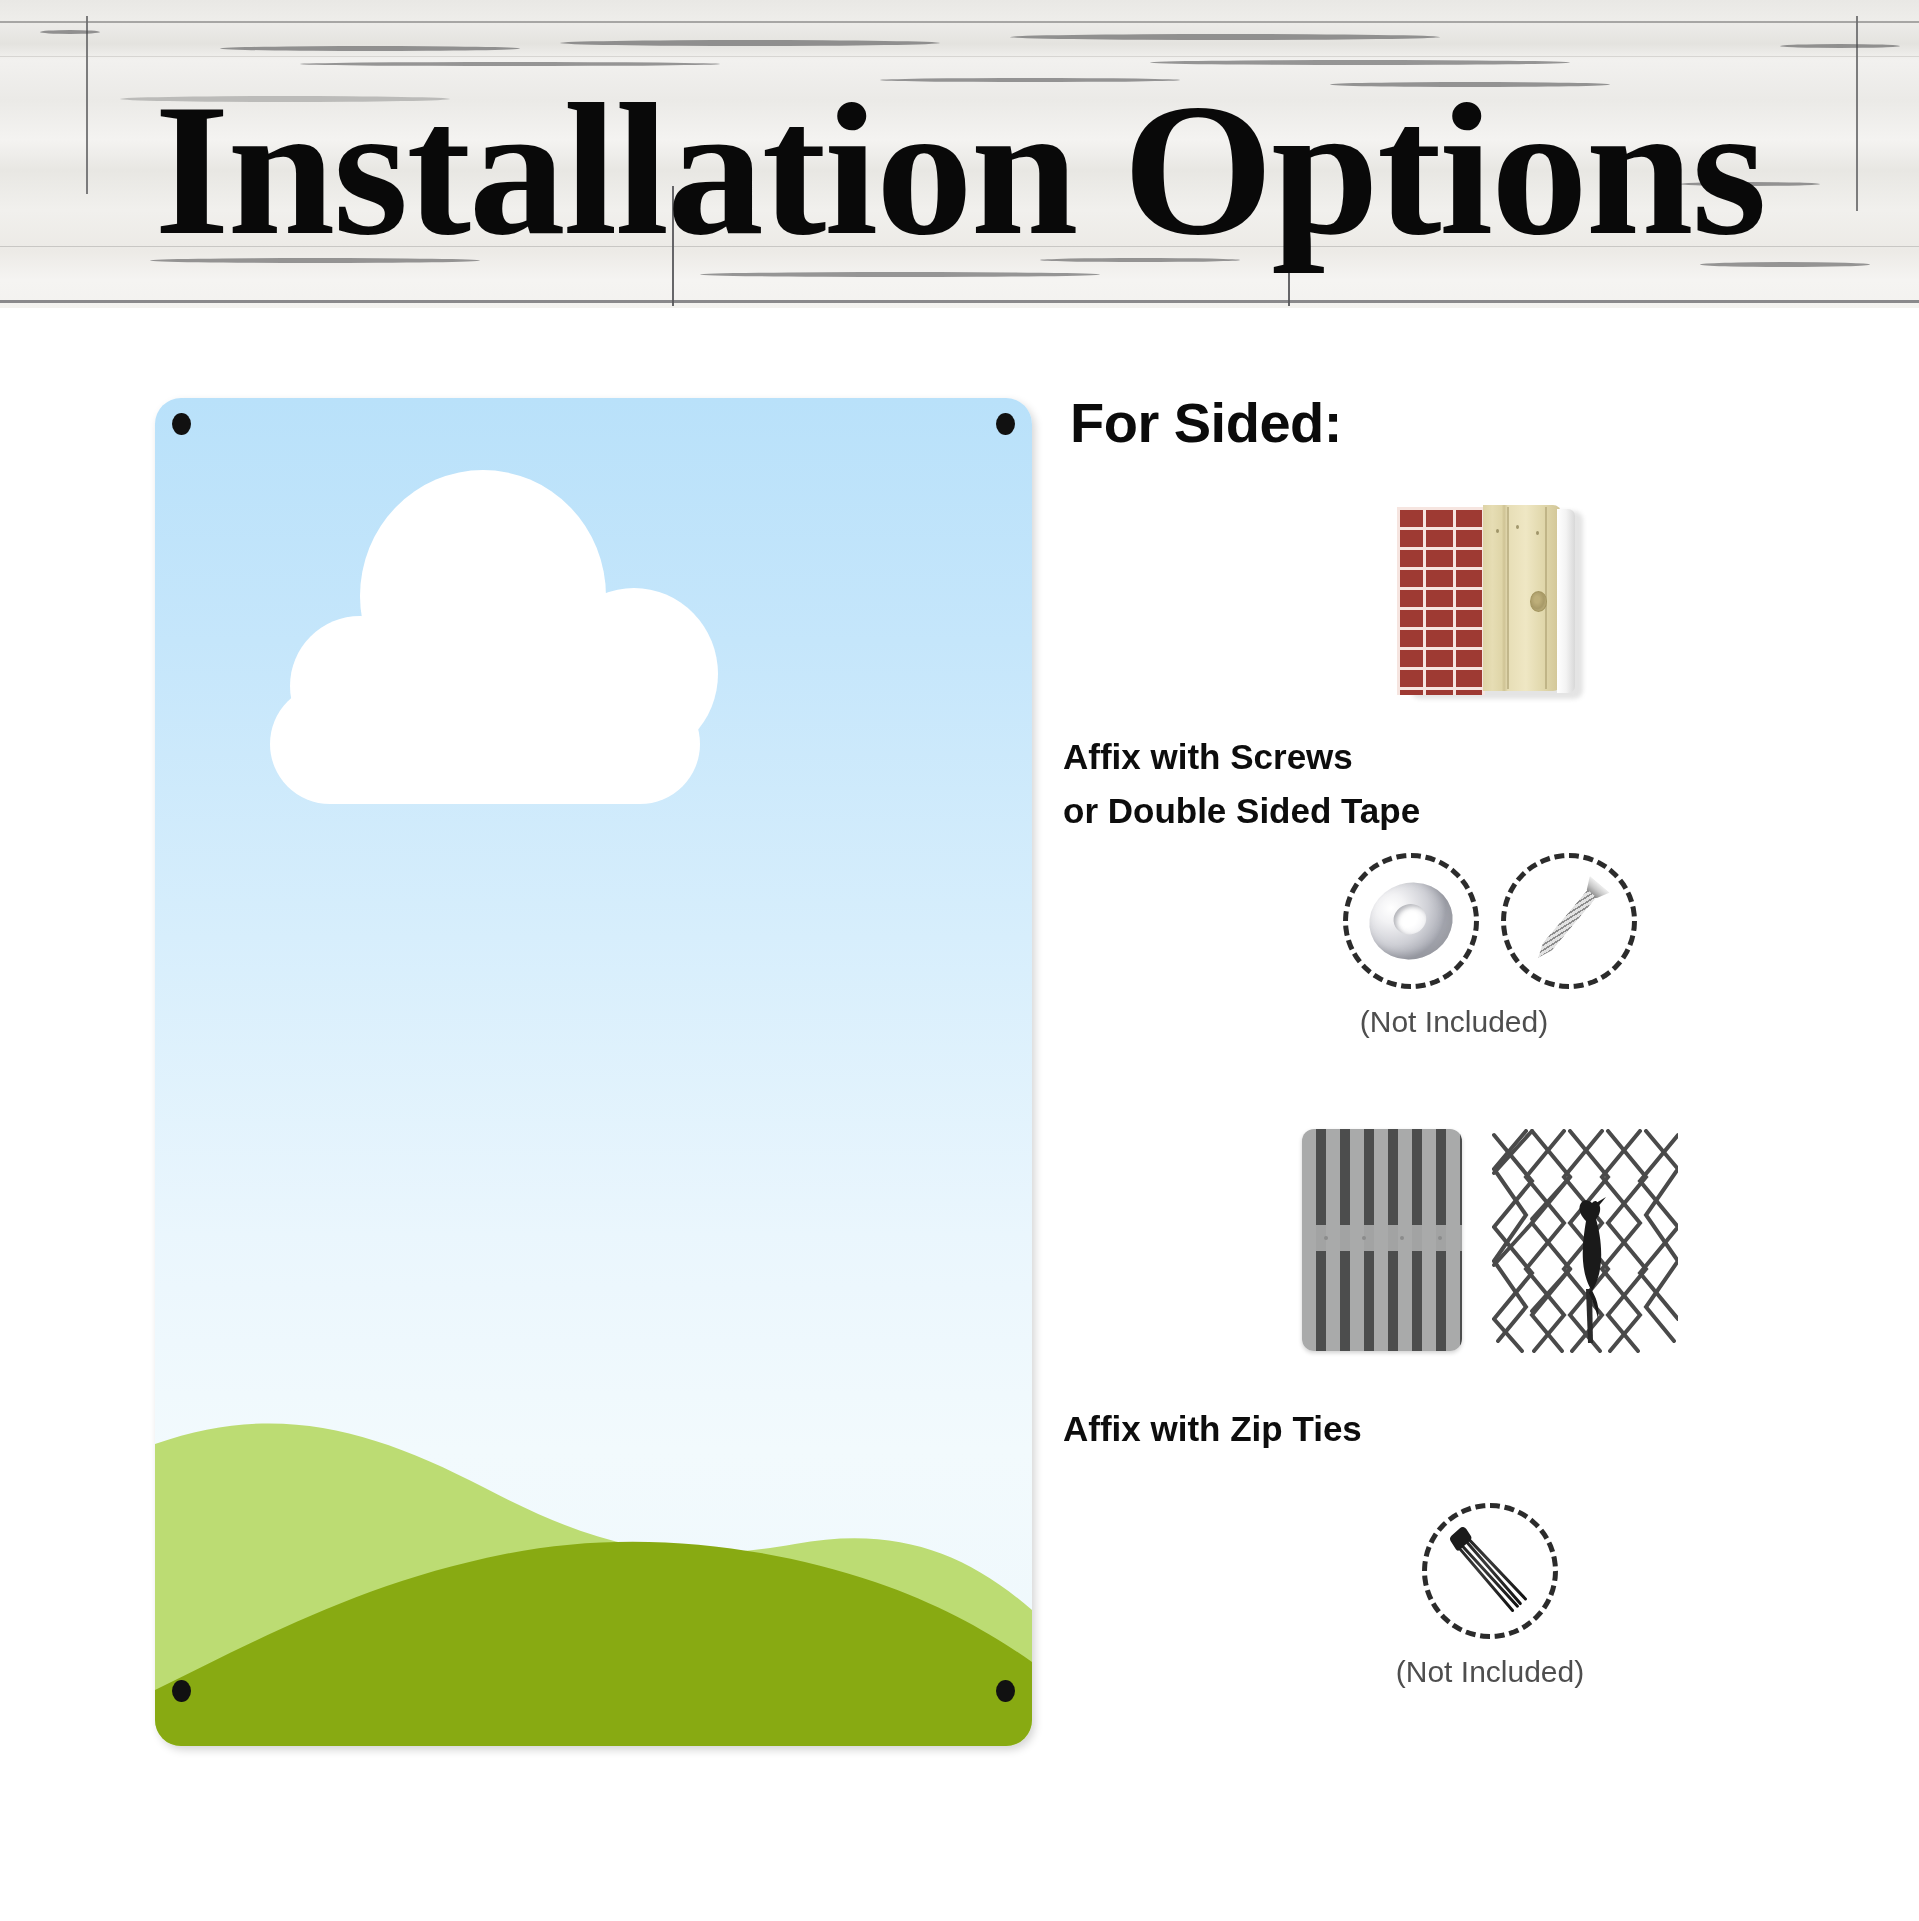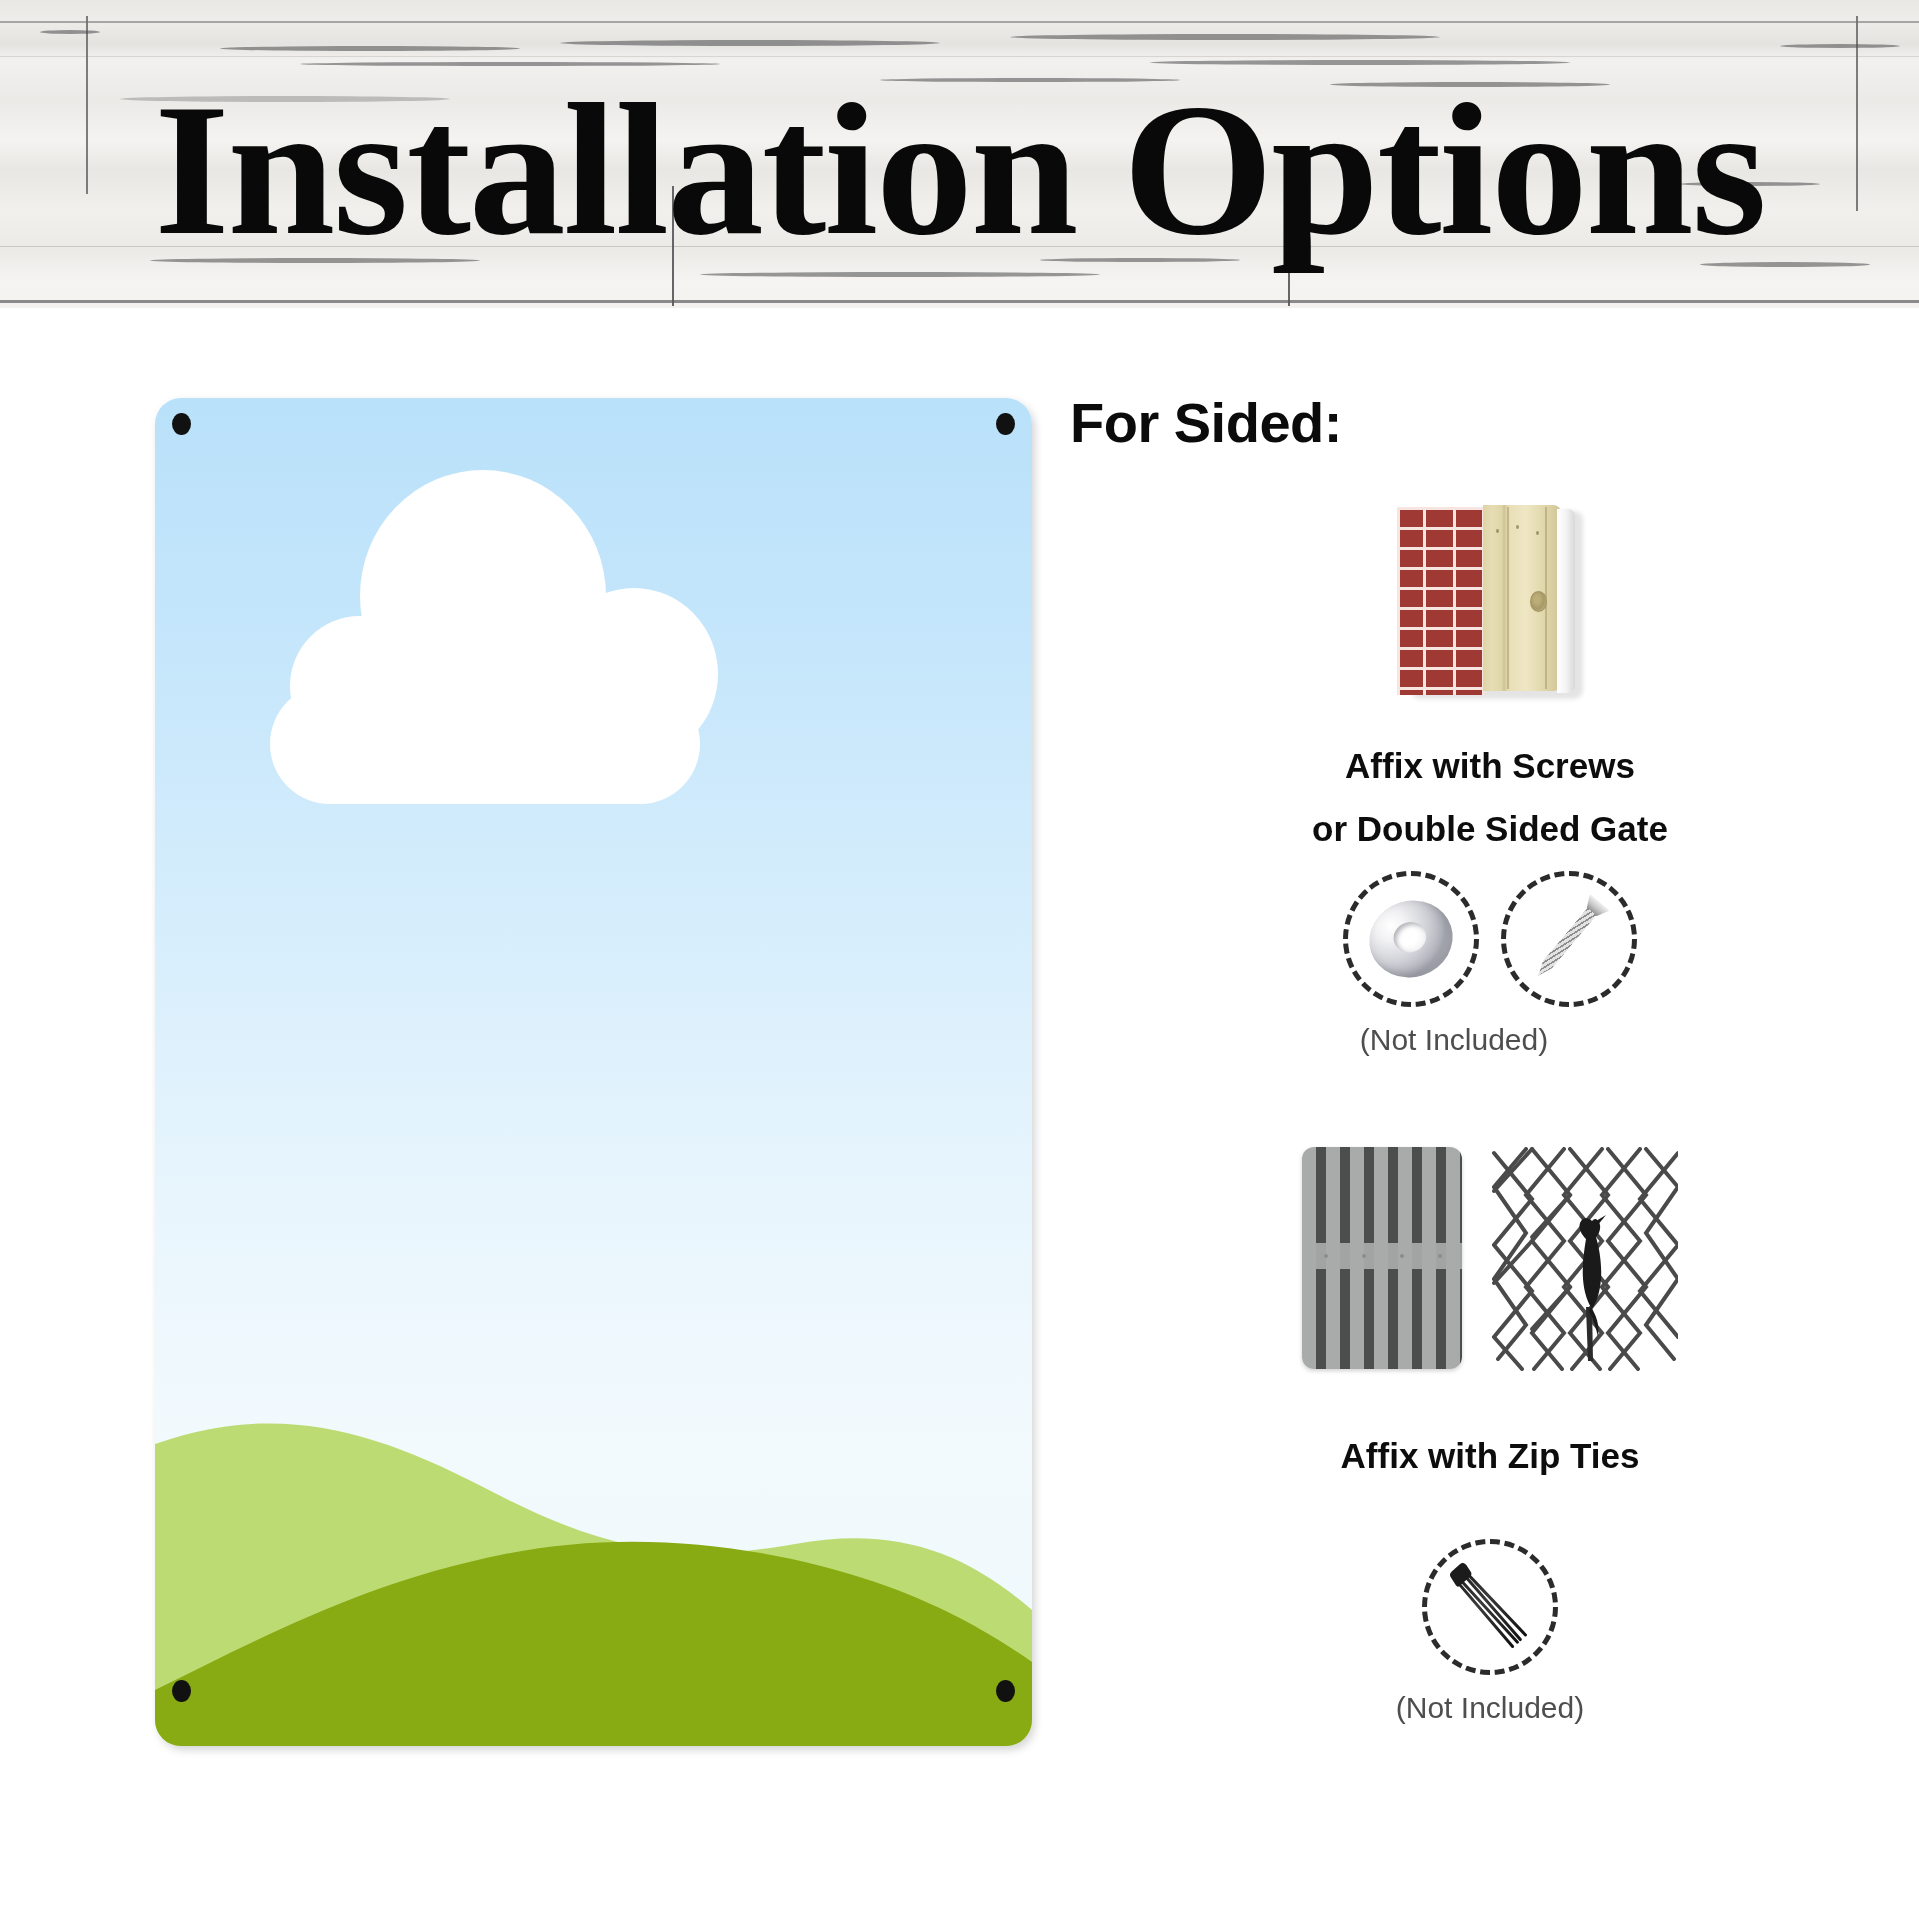--- a/index.html
+++ b/index.html
@@ -158,23 +158,23 @@
     white-space: nowrap;
   }
   #walls-heading { padding-left: 10px; }
   #fence-heading { padding-left: 10px; }
 
   .caption {
     font-family: "Liberation Sans", sans-serif;
     font-weight: 700;
     font-size: 35px;
     color: #0d0d0d;
-    text-align: center;
+    text-align: left;
     line-height: 1.45;
-    margin: 12px;
+    margin: 3px;
     white-space: nowrap;
   }
   .not-included {
     font-family: "Liberation Sans", sans-serif;
     font-weight: 400;
     font-size: 30px;
     color: #4e4e4e;
     text-align: center;
     margin: 0;
   }
@@ -466,21 +466,21 @@
         <div class="wood-nail" style="left:33px; top:20px;"></div>
         <div class="wood-nail" style="left:53px; top:26px;"></div>
         <div class="wood-knot"></div>
       </div>
       <div class="wall-edge"></div>
     </div>
 
     <div class="block-gap-30"></div>
 
     <p class="caption">Affix with Screws</p>
-    <p class="caption">or Double Sided Gate</p>
+    <p class="caption">or Double Sided Tape</p>
 
     <div class="circle-row">
       <div class="dashed-circle">
         <div class="tape-roll">
           <div class="tape-hole"></div>
         </div>
       </div>
       <div class="dashed-circle">
         <div class="screw">
           <div class="screw-head"></div>

